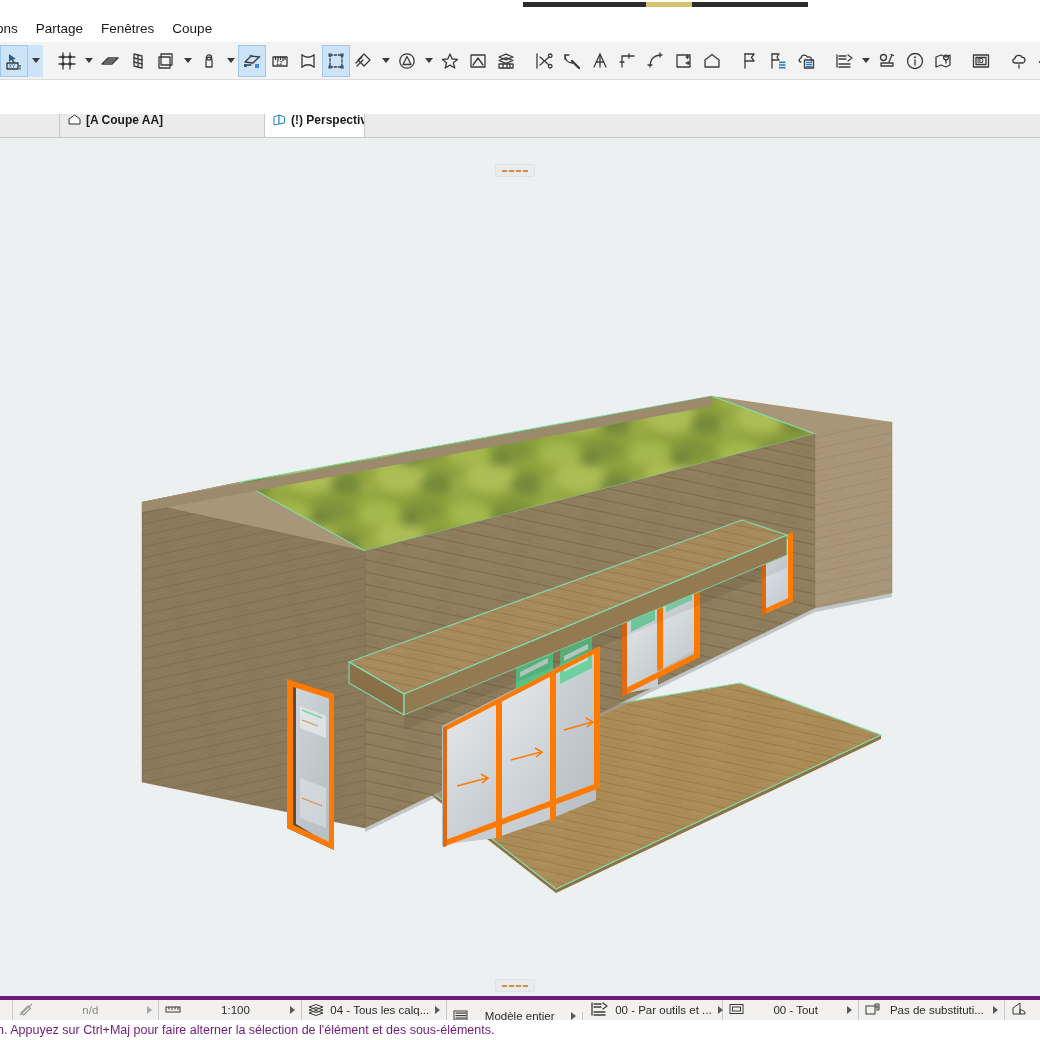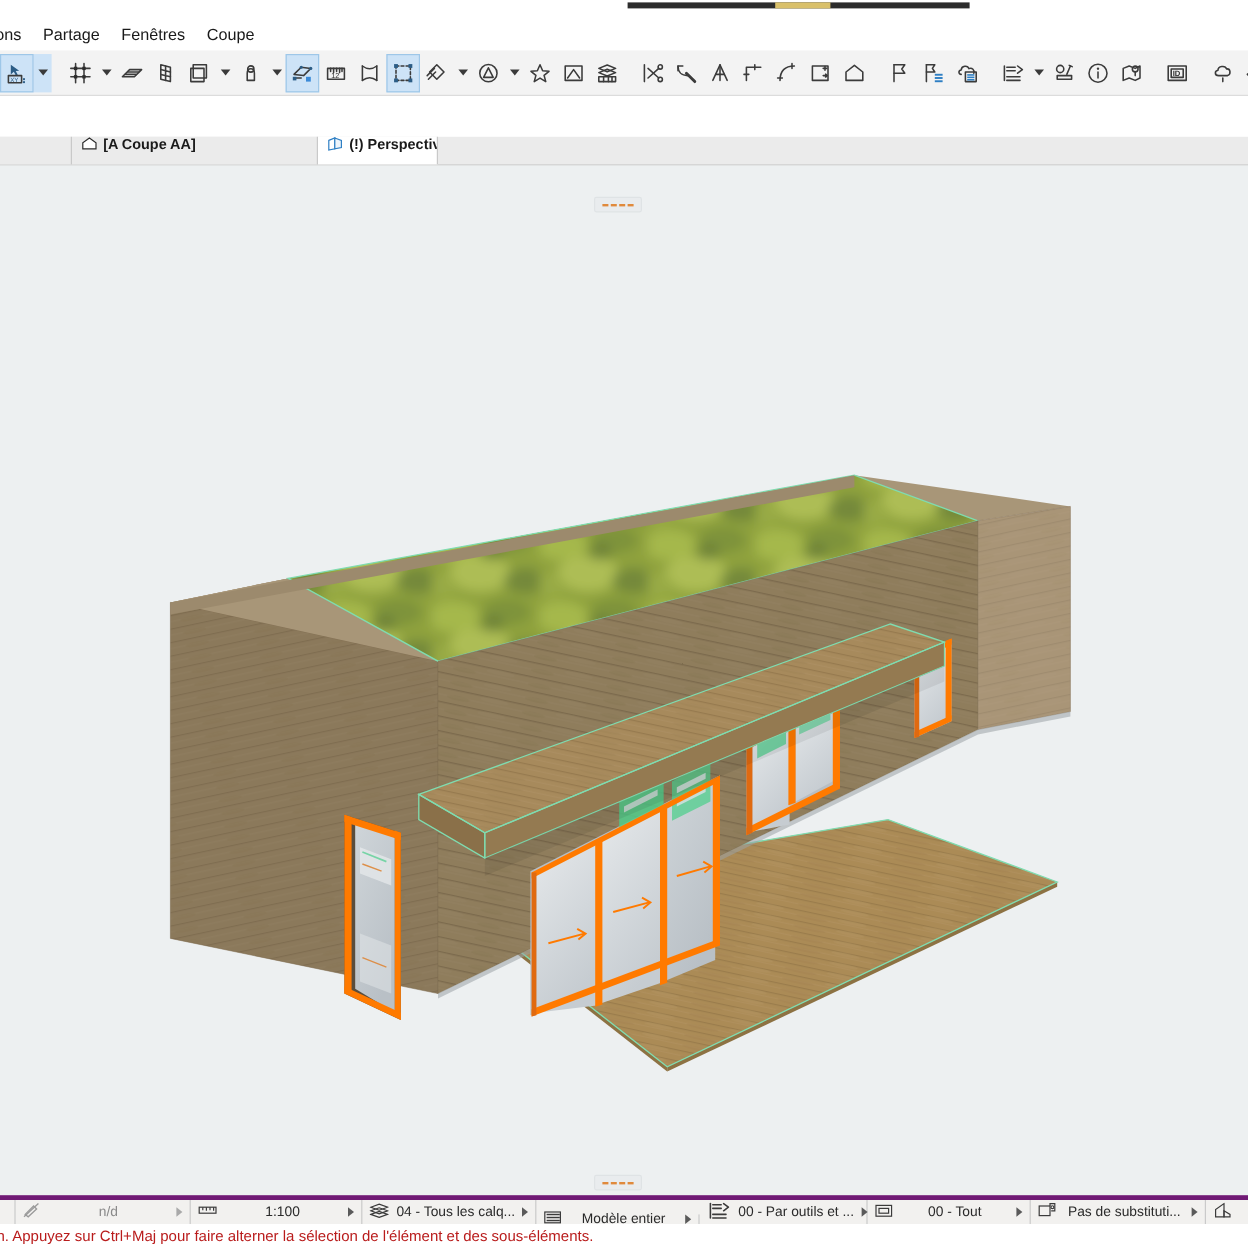--- a/index.html
+++ b/index.html
@@ -136,21 +136,21 @@
     flex: 0 0 auto;
   }
   .sb-caret.dim { border-left-color: #a9a9a9; }
   .sb-ico { flex: 0 0 auto; display: block; }
   .sb-last { border-right: none; }
 
   .msgbar {
     position: absolute; top: 1020px; left: 0; width: 1040px; height: 20px;
     background: #ffffff;
     display: flex; align-items: center;
-    font-size: 12.5px; color: #b91c1c;
+    font-size: 12.5px; color: #701a75;
     padding-left: 0px;
     white-space: nowrap;
   }
   .msgbar span { margin-left: -3px; }
 </style>
 </head>
 <body>
 
 <div id="app">
 

